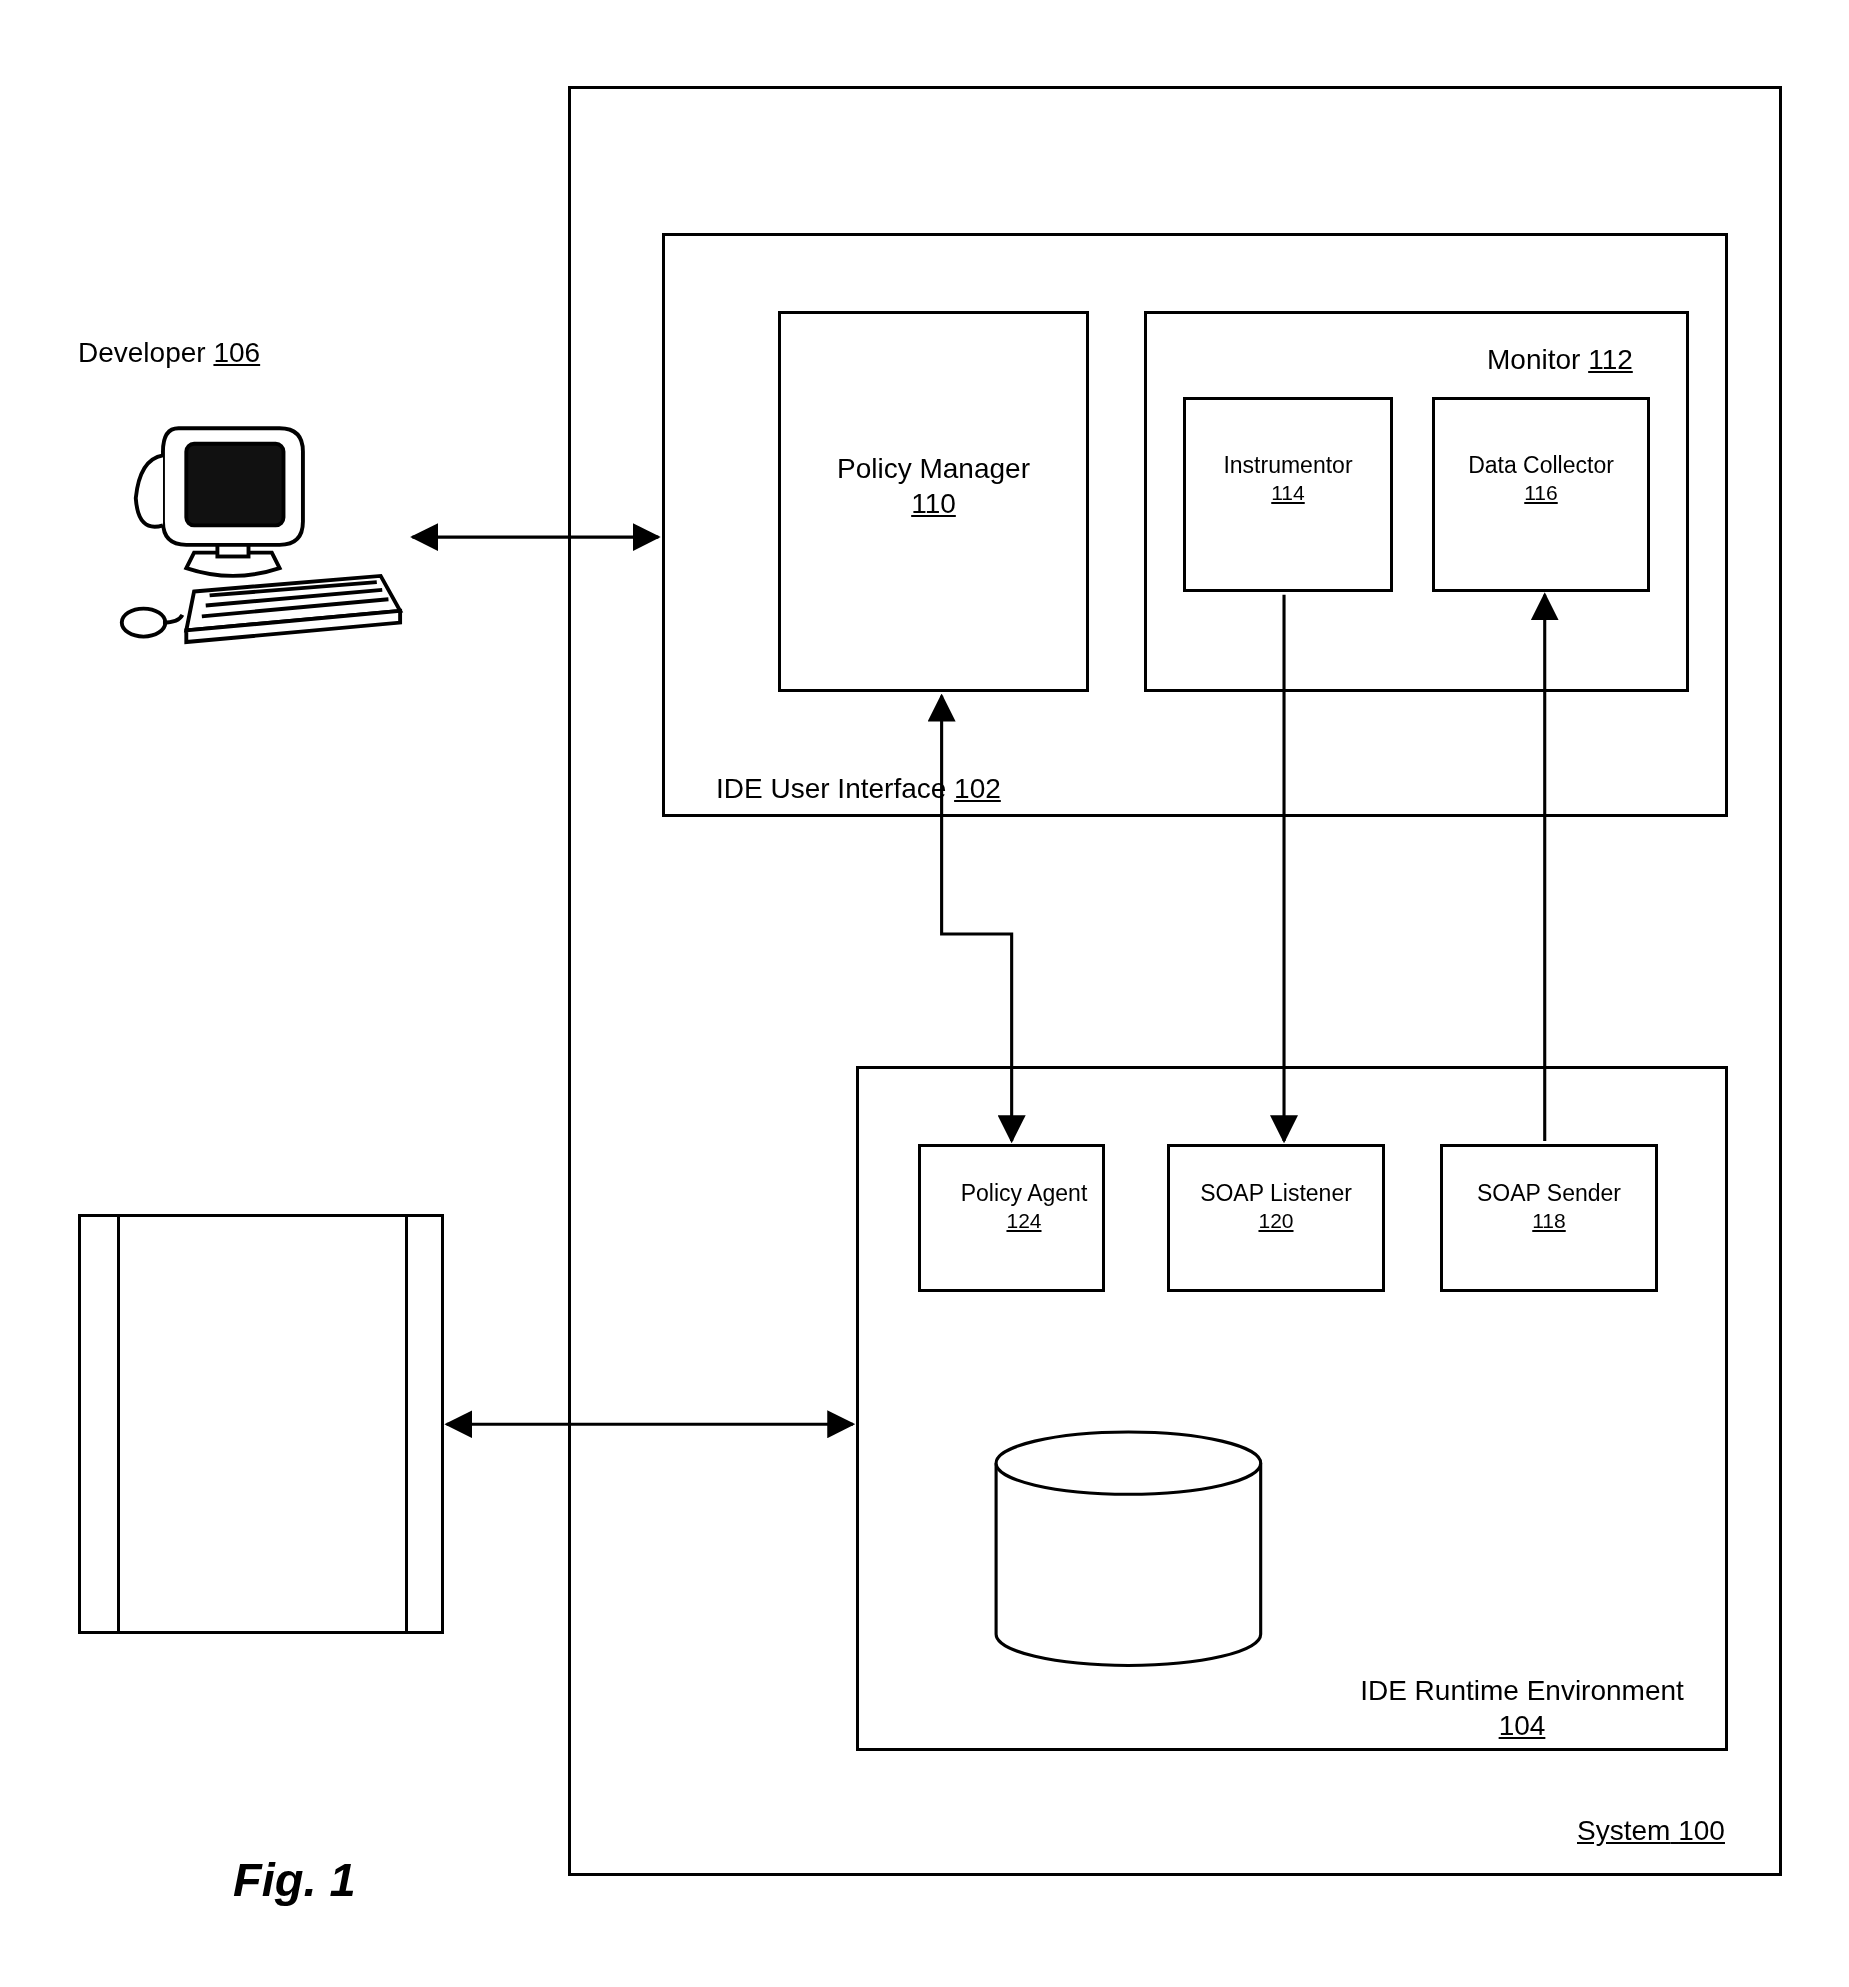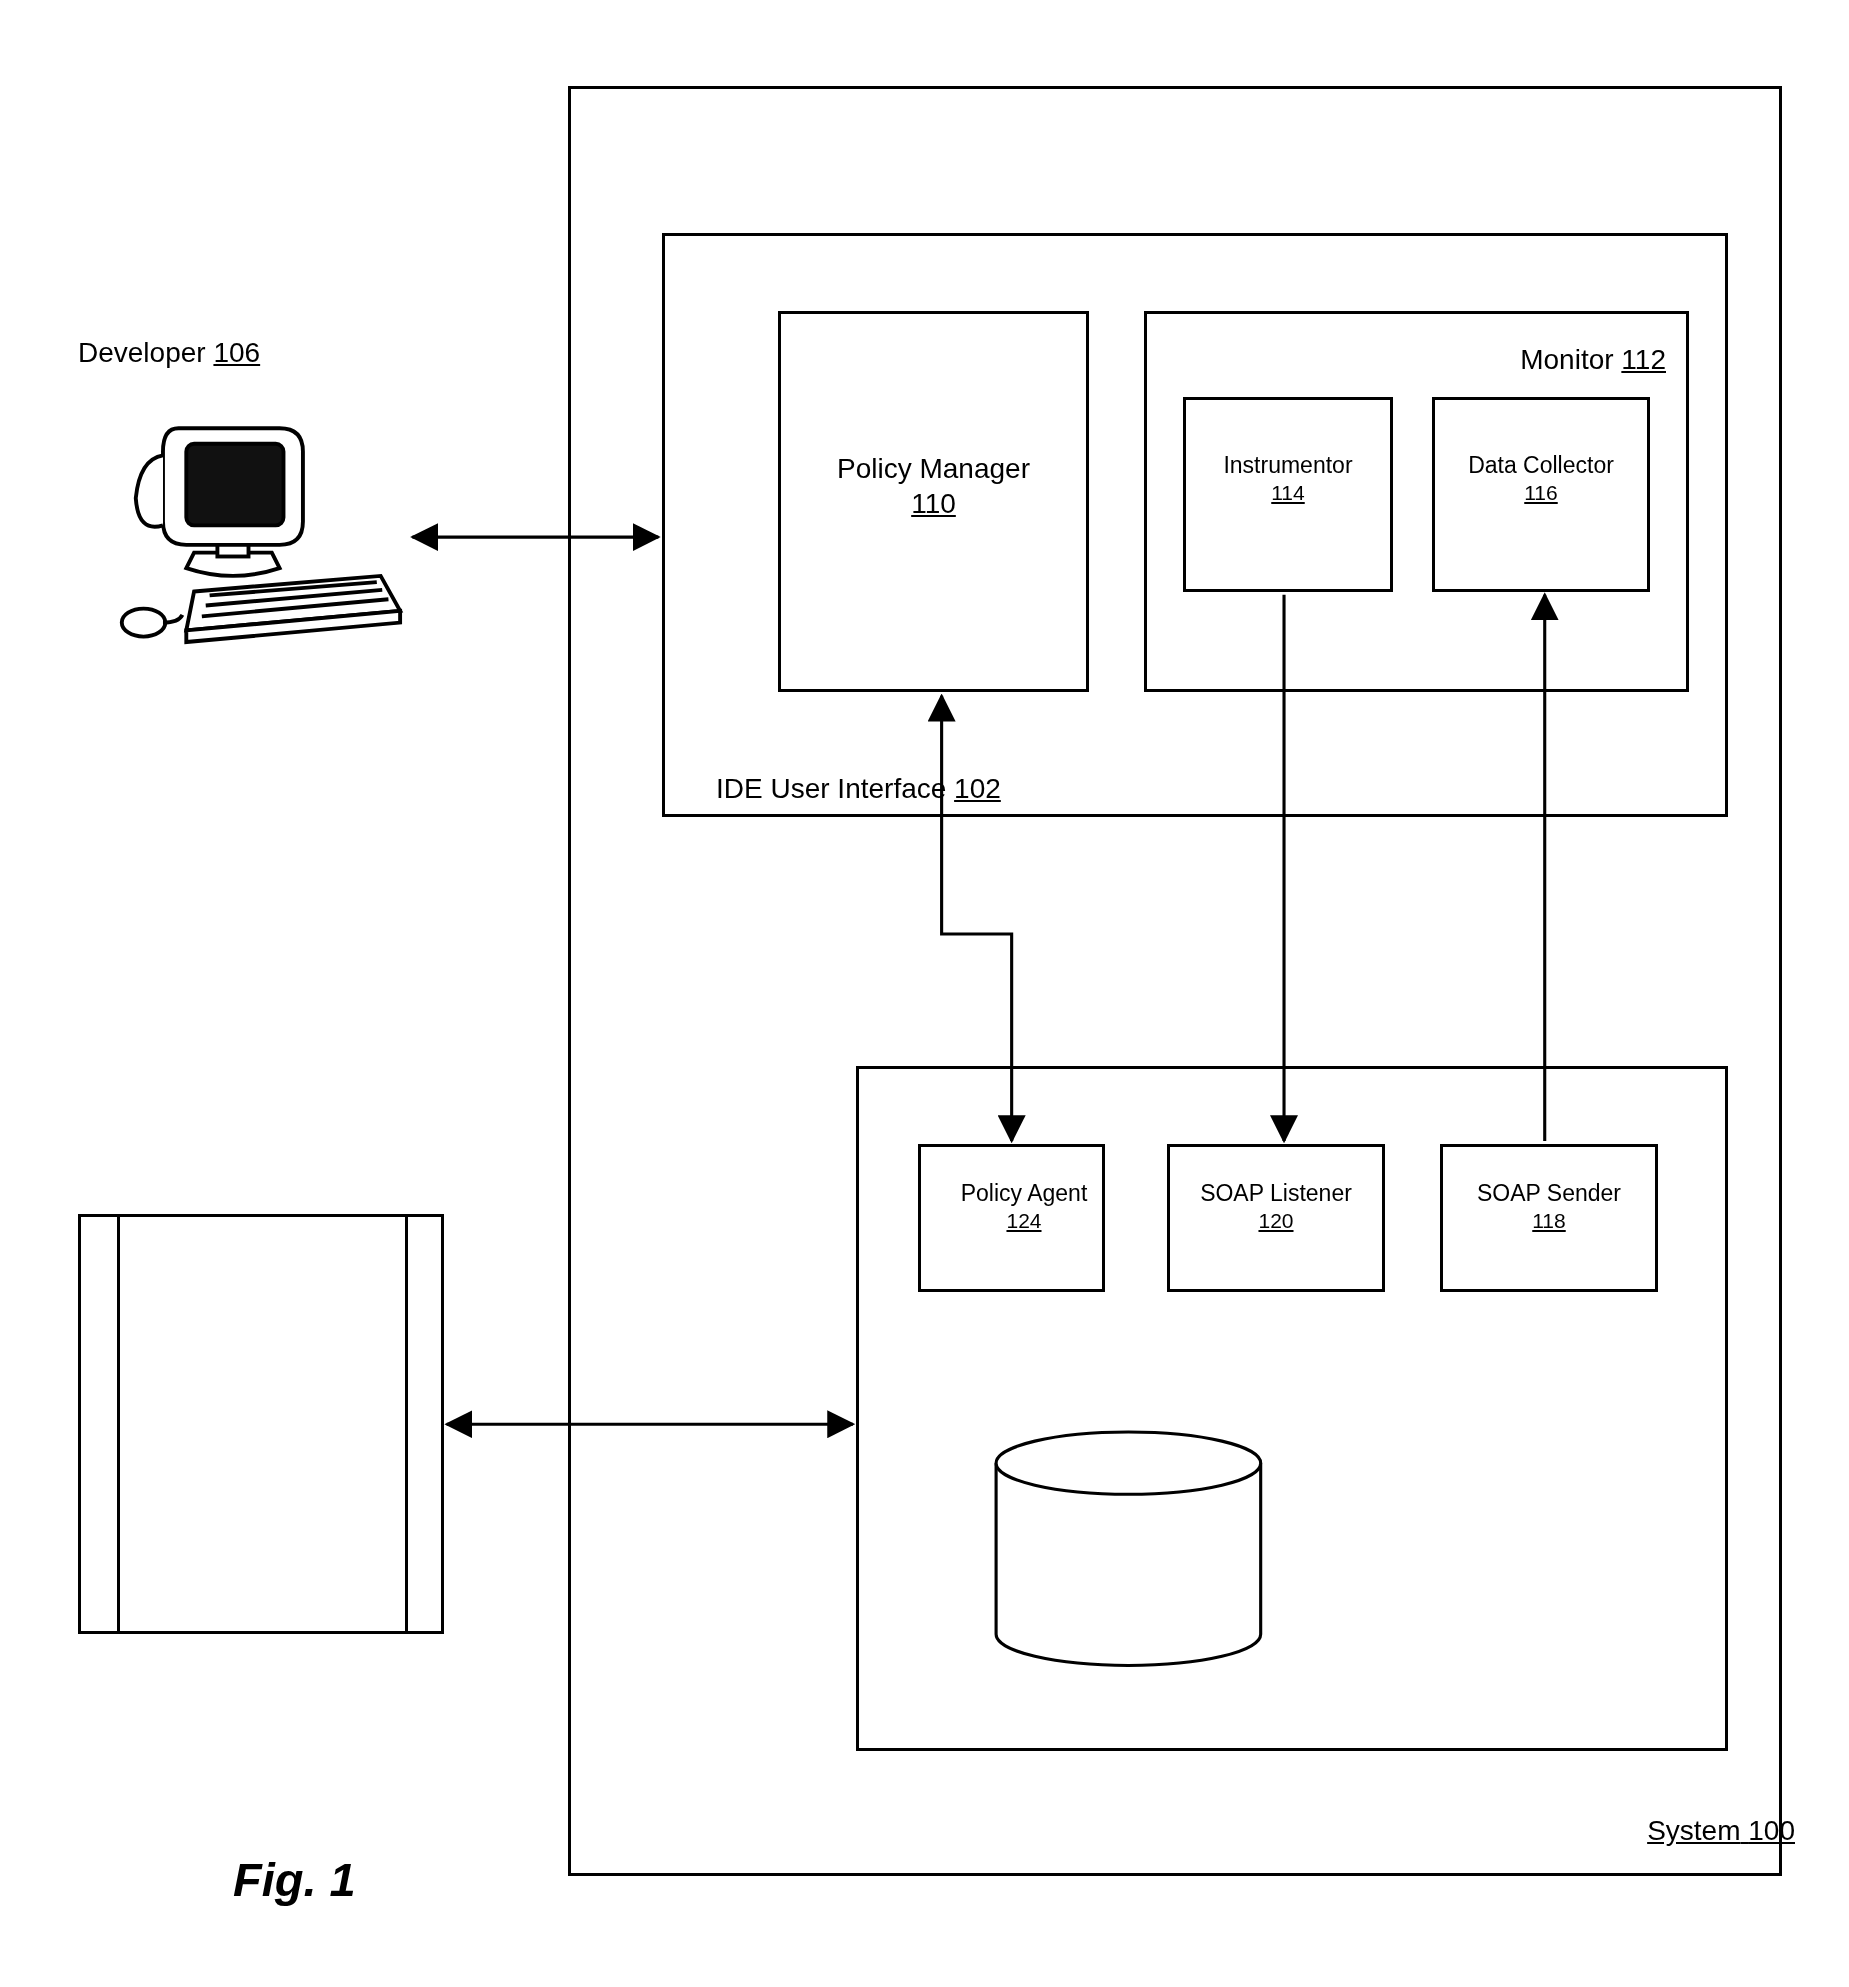--- a/index.html
+++ b/index.html
@@ -24,21 +24,20 @@
     position: absolute;
     text-align: center;
     line-height: 1.25;
   }
   .label-block .name { font-size: 28px; }
   .label-block .num  { font-size: 28px; text-decoration: underline; }
   .small .name { font-size: 23px; }
   .small .num  { font-size: 21px; text-decoration: underline; }
   .corner-label {
     position: absolute;
-    text-align: right;
     font-size: 28px;
     line-height: 1.25;
     white-space: nowrap;
   }
   .corner-label .num { text-decoration: underline; }
   .side-label {
     position: absolute;
     font-size: 28px;
     line-height: 1.25;
     white-space: nowrap;
@@ -103,20 +102,24 @@
     <div class="num">114</div>
   </div>
 
   <div class="box" style="left:1432px; top:397px; width:218px; height:195px;"></div>
   <div class="label-block small" style="left:1432px; top:451px; width:218px;">
     <div class="name">Data Collector</div>
     <div class="num">116</div>
   </div>
 
   <div class="box" style="left:856px; top:1066px; width:872px; height:685px;"></div>
+  <div class="corner-label" style="left:1339px; top:1673px; width:366px; text-align:center;">
+    <div>IDE Runtime Environment</div>
+    <div class="num">104</div>
+  </div>
 
   <div class="box" style="left:918px; top:1144px; width:187px; height:148px;"></div>
   <div class="label-block small" style="left:918px; top:1179px; width:212px;">
     <div class="name">Policy Agent</div>
     <div class="num">124</div>
   </div>
 
   <div class="box" style="left:1167px; top:1144px; width:218px; height:148px;"></div>
   <div class="label-block small" style="left:1167px; top:1179px; width:218px;">
     <div class="name">SOAP Listener</div>

